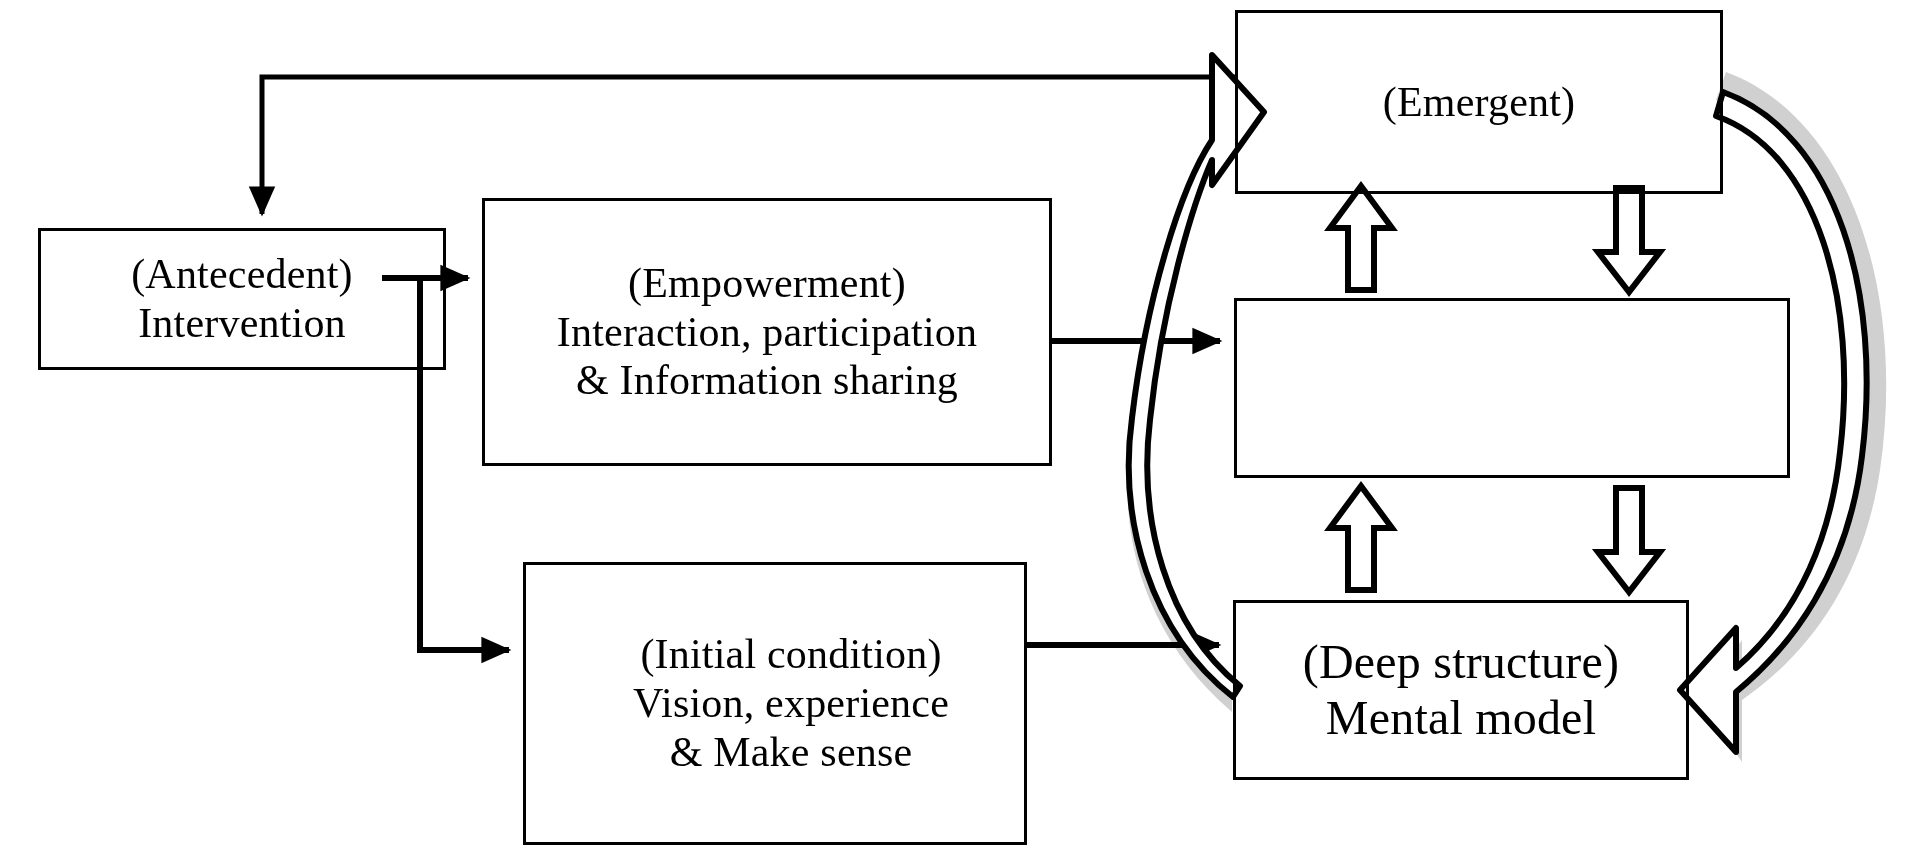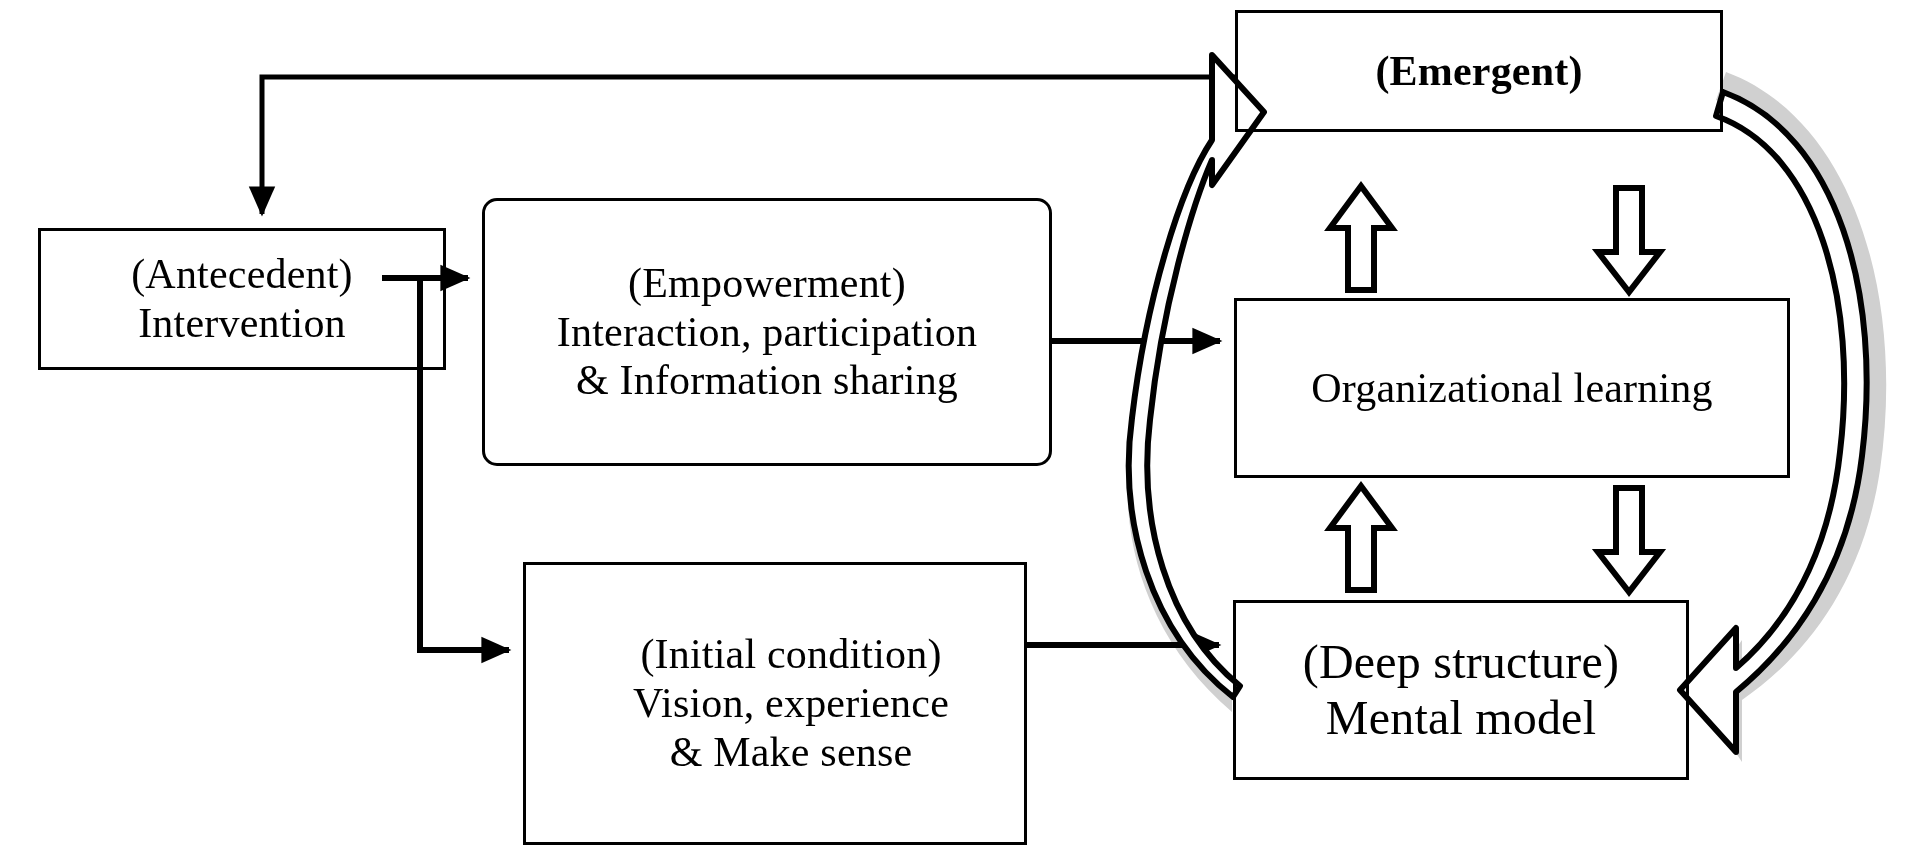--- a/index.html
+++ b/index.html
@@ -41,31 +41,29 @@
     white-space: nowrap;
   }
   
   #node-antecedent {
     left: 38px;  top: 228px;  width: 408px;  height: 142px;
     font-size: 42px;
   }
   #node-empowerment {
     left: 482px; top: 198px; width: 570px; height: 268px;
     font-size: 42px;
-    border-radius: 15px;
   }
   #node-initial {
     left: 523px; top: 562px; width: 504px; height: 283px;
     font-size: 42px;
     padding-left: 32px;
   }
   #node-emergent {
-    left: 1235px; top: 10px; width: 488px; height: 122px;
+    left: 1235px; top: 10px; width: 488px; height: 184px;
     font-size: 42px;
-    font-weight: bold;
   }
   #node-selforg {
     left: 1234px; top: 298px; width: 556px; height: 180px;
     font-size: 42px;
   }
   #node-deep {
     left: 1233px; top: 600px; width: 456px; height: 180px;
     font-size: 48px;
   }
 </style>
@@ -182,21 +180,20 @@
     <span class="line">(Initial condition)</span>
     <span class="line">Vision, experience</span>
     <span class="line">&amp; Make sense</span>
   </div>
 
   <div class="node" id="node-emergent">
     <span class="line">(Emergent)</span>
   </div>
 
   <div class="node" id="node-selforg">
-    <span class="line">Organizational learning</span>
   </div>
 
   <div class="node" id="node-deep">
     <span class="line">(Deep structure)</span>
     <span class="line">Mental model</span>
   </div>
 
 </div>
 
 </body></html>

